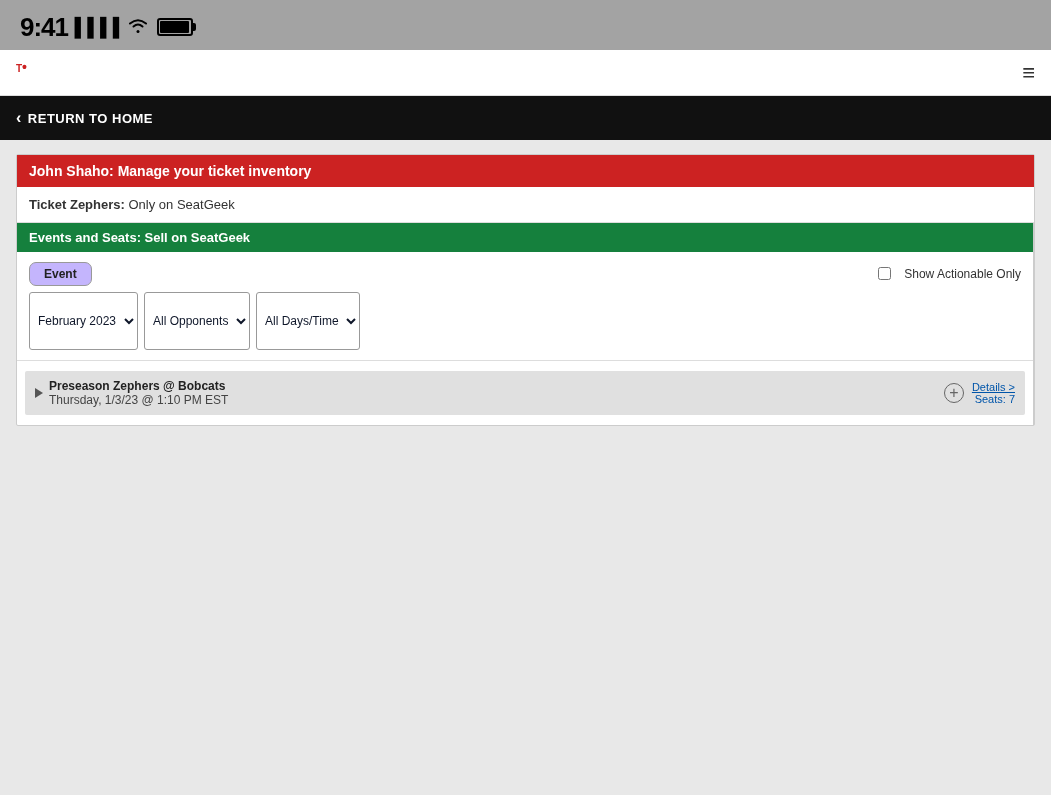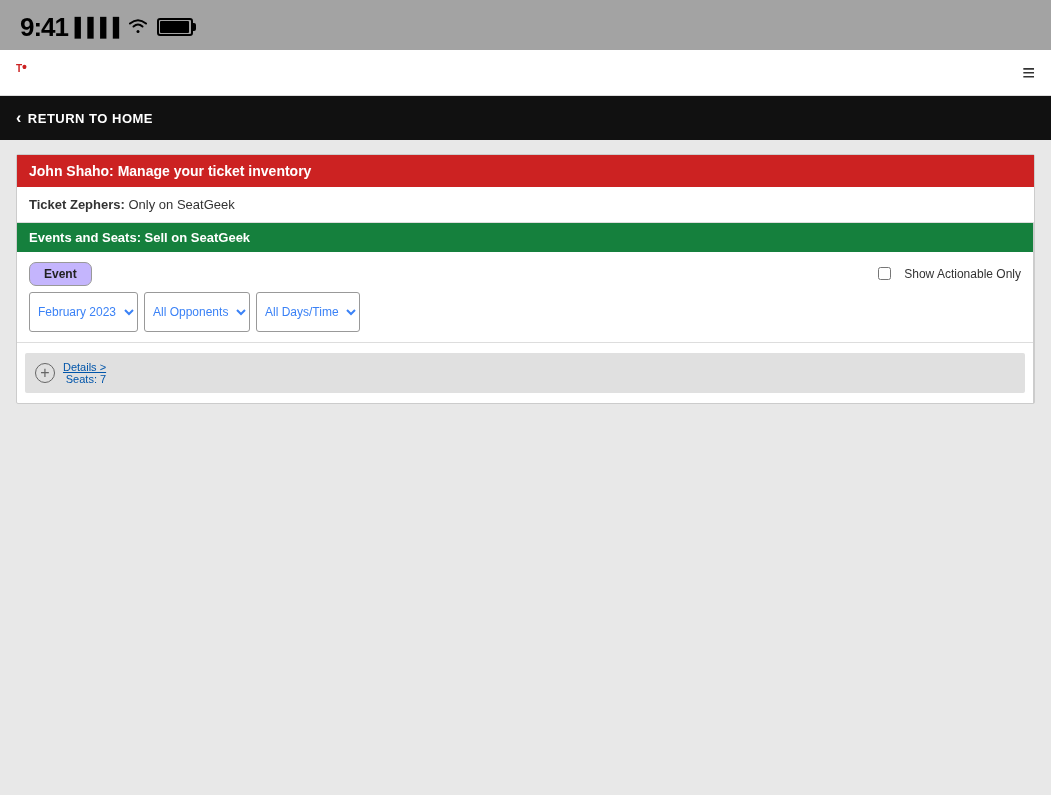--- a/index.html
+++ b/index.html
@@ -205,25 +205,25 @@
       width: 13px;
       height: 13px;
     }
     .filter-row-bottom {
       display: flex;
       gap: 6px;
       align-items: center;
     }
     .filter-select {
       font-size: 12px;
-      padding: 11px 4px;
+      padding: 20px 4px;
       border: 1px solid #999;
       border-radius: 3px;
       background: #fff;
-      color: #3b82f6;
+      color: #0f172a;
       cursor: pointer;
     }
 
     
     .event-list {
       padding: 6px 0;
     }
     .event-item {
       display: flex;
       align-items: center;
@@ -351,20 +351,27 @@
               <option>All Opponents</option>
             </select>
             <select class="filter-select">
               <option>All Days/Time</option>
             </select>
           </div>
         </div>
 
         <div class="event-list">
           <div class="event-item">
+            <div class="event-item-left">
+              <div class="triangle-right"></div>
+              <div class="event-item-text">
+                <div class="event-name">Preseason Zephers @ Bobcats</div>
+                <div class="event-date">Thursday, 1/3/23 @ 1:10 PM EST</div>
+              </div>
+            </div>
             <div class="event-item-right">
               <div class="plus-circle">+</div>
               <div class="details-seats">
                 <div class="details-link">Details &gt;</div>
                 <div>Seats: 7</div>
               </div>
             </div>
           </div>
         </div>
       </div>

